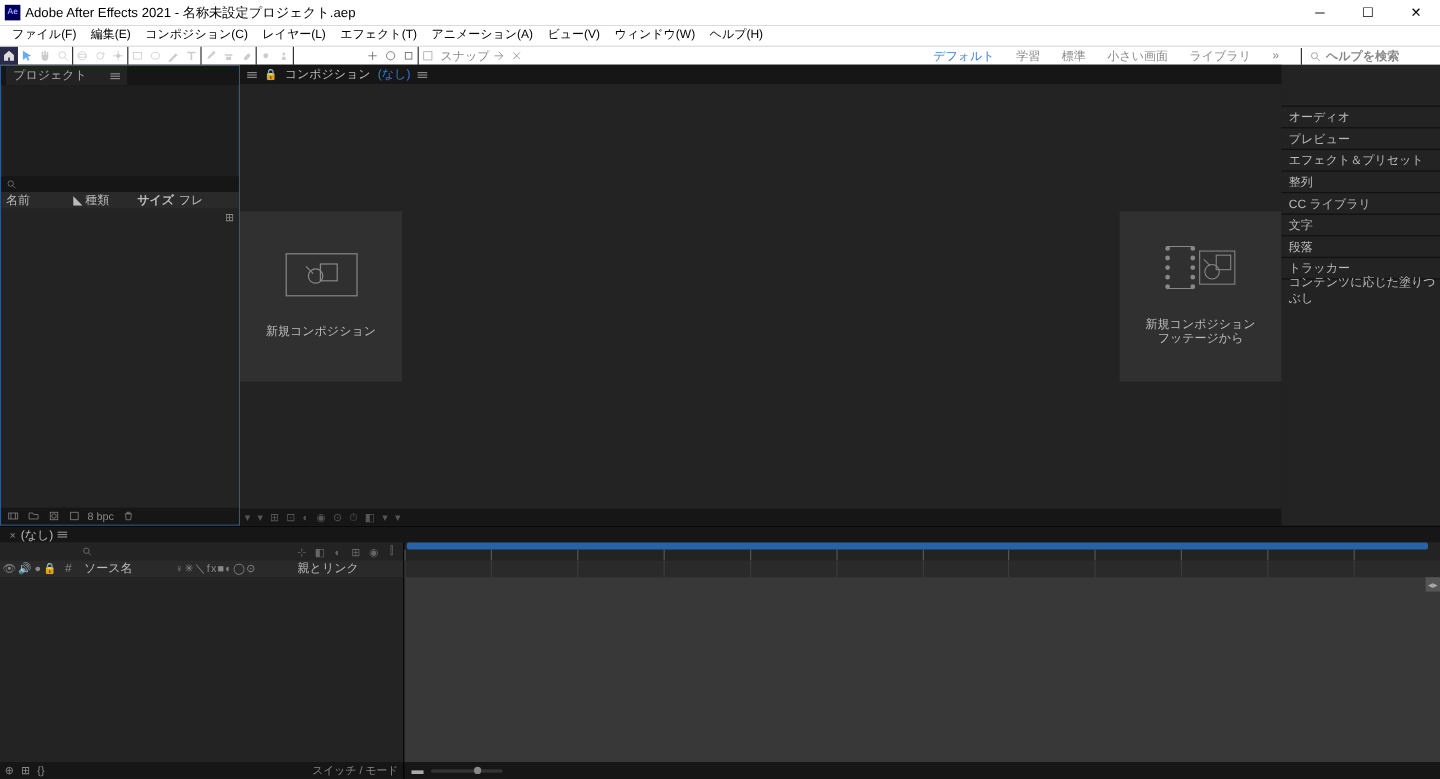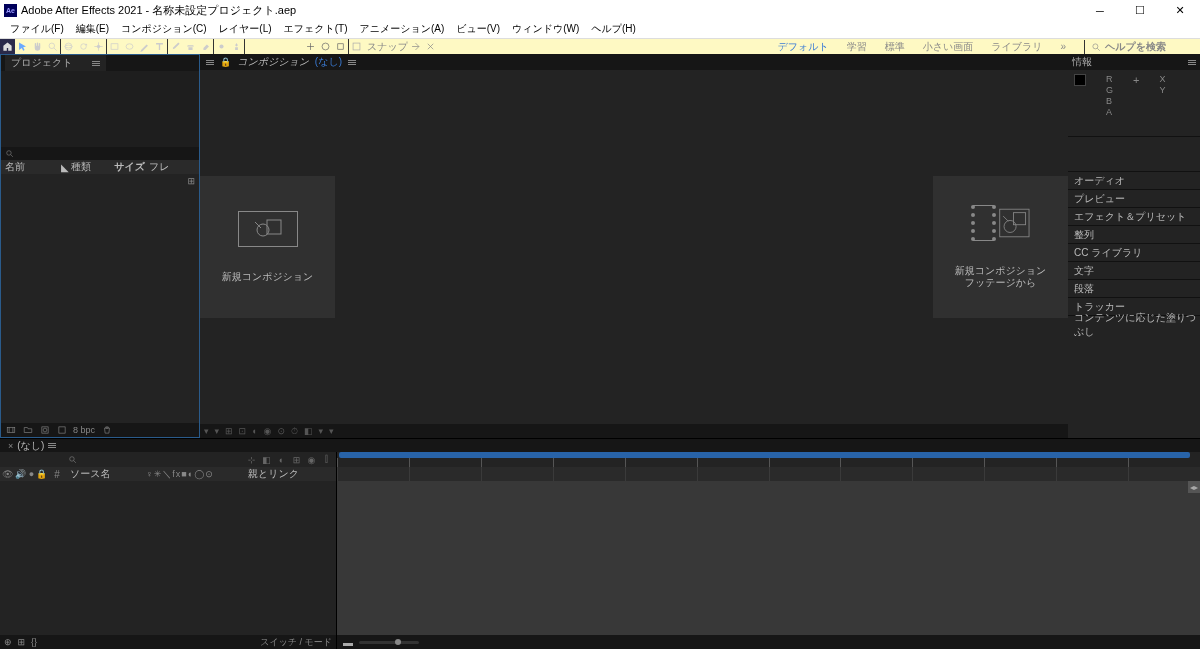--- a/index.html
+++ b/index.html
@@ -3,21 +3,21 @@
 <meta charset="utf-8">
 <style>
   * { margin: 0; padding: 0; box-sizing: border-box; font-family: "Meiryo", "Segoe UI", sans-serif; }
   html, body { width: 1200px; height: 649px; overflow: hidden; background: #1e1e1e; color: #aaa; font-size: 10px; }
   .titlebar { height: 21px; background: #fff; display: flex; align-items: center; padding-left: 4px; }
   .titlebar .logo { width: 13px; height: 13px; background: #00005b; color: #9999ff; font-size: 7px; font-weight: bold; display: flex; align-items: center; justify-content: center; margin-right: 4px; }
   .titlebar .title { color: #000; font-size: 11px; flex: 1; }
   .winbtn { width: 40px; height: 21px; display: flex; align-items: center; justify-content: center; color: #000; font-size: 11px; }
   .menubar { height: 18px; background: #fff; display: flex; padding-left: 4px; border-bottom: 1px solid #ddd; }
   .menubar span { padding: 1px 6px; color: #000; font-size: 10px; }
-  .toolbar { height: 15px; background: #fef9c3; display: flex; align-items: center; }
+  .toolbar { height: 15px; background: #ffffff; display: flex; align-items: center; }
   .tool { width: 15px; height: 15px; display: flex; align-items: center; justify-content: center; color: #ccc; font-size: 10px; }
   .tool.sel { background: #2a2a4a; }
   .tool svg { width: 11px; height: 11px; }
   .tsep { width: 1px; height: 15px; background: #333; }
   .snap-label { color: #888; font-size: 10px; margin-left: 3px; }
   .workspaces { margin-left: auto; display: flex; align-items: center; gap: 18px; padding-right: 6px; }
   .ws { color: #888; font-size: 10px; }
   .ws.active { color: #3a7bd5; }
   .help-search { width: 110px; display: flex; align-items: center; border-left: 1px solid #333; padding-left: 6px; font-weight: bold; }
   .help-search svg { width: 10px; height: 10px; margin-right: 4px; }
@@ -39,21 +39,21 @@
   .proj-cols .c3 { width: 32px; text-align: right; font-weight: bold; }
   .proj-cols .c4 { flex: 1; padding-left: 4px; }
   .proj-body { flex: 1; background: #232323; position: relative; }
   .flow-ico { position: absolute; top: 2px; right: 4px; font-size: 9px; color: #888; }
   .proj-footer { height: 14px; background: #161616; display: flex; align-items: center; gap: 6px; padding: 0 4px; }
   .proj-footer span { font-size: 9px; color: #888; }
   .proj-footer .mini { width: 11px; height: 11px; display:flex; align-items:center; justify-content:center; }
   .proj-footer .mini svg { width: 10px; height: 10px; }
   .comp-area { flex: 1; display: flex; flex-direction: column; background: #232323; }
   .comp-tabrow { height: 16px; background: #161616; display: flex; align-items: center; padding-left: 6px; gap: 6px; }
-  .comp-label { font-size: 10px; color: #bbb; font-style: italic; }
+  .comp-label { font-size: 10px; color: #bbb; }
   .none { color: #3a7bd5; font-size: 10px; }
   .lock { font-size: 9px; color: #888; }
   .comp-viewer { flex: 1; background: #232323; display: flex; align-items: center; justify-content: space-between; gap: 40px; }
   .card { width: 135px; height: 142px; background: #303030; display: flex; flex-direction: column; align-items: center; justify-content: center; gap: 24px; }
   .card-ico { width: 60px; height: 36px; border: 1px solid #888; display: flex; align-items: center; justify-content: center; }
   .card-ico.double { border: none; display: flex; gap: 2px; }
   .filmstrip { width: 28px; height: 36px; border: 1px solid #888; border-left: 4px dotted #888; border-right: 4px dotted #888; }
   .card-txt { font-size: 10px; color: #bbb; text-align: center; line-height: 12px; }
   .comp-footer { height: 14px; background: #161616; display: flex; align-items: center; gap: 6px; padding-left: 4px; }
   .comp-footer span { font-size: 9px; color: #555; }
@@ -380,46 +380,20 @@
         <span>◉</span>
         <span>⊙</span>
         <span>⏱</span>
         <span>◧</span>
       <span>▾</span>
         <span>▾</span>
     </div>
   </div>
 
   <div class="right-panels">
-    <div class="info-panel">
-      <div class="info-head">
-        <span>情報</span>
-        <span class="ham">
-            <i></i>
-            <i></i>
-            <i></i>
-          </span>
-      </div>
-      <div class="info-body">
-        <div class="swatch"></div>
-        <div class="rgba">
-          <span>R</span>
-          <span>G</span>
-          <span>B</span>
-          <span>A</span>
-        </div>
-        <div class="xy">
-          <span class="plus">+</span>
-        </div>
-        <div class="rgba">
-          <span>X</span>
-          <span>Y</span>
-        </div>
-      </div>
-    </div>
     <div class="spacer"></div>
     <div class="acc">オーディオ</div>
     <div class="acc">プレビュー</div>
     <div class="acc">エフェクト＆プリセット</div>
     <div class="acc">整列</div>
     <div class="acc">CC ライブラリ</div>
     <div class="acc">文字</div>
     <div class="acc">段落</div>
     <div class="acc">トラッカー</div>
     <div class="acc">コンテンツに応じた塗りつぶし</div>

